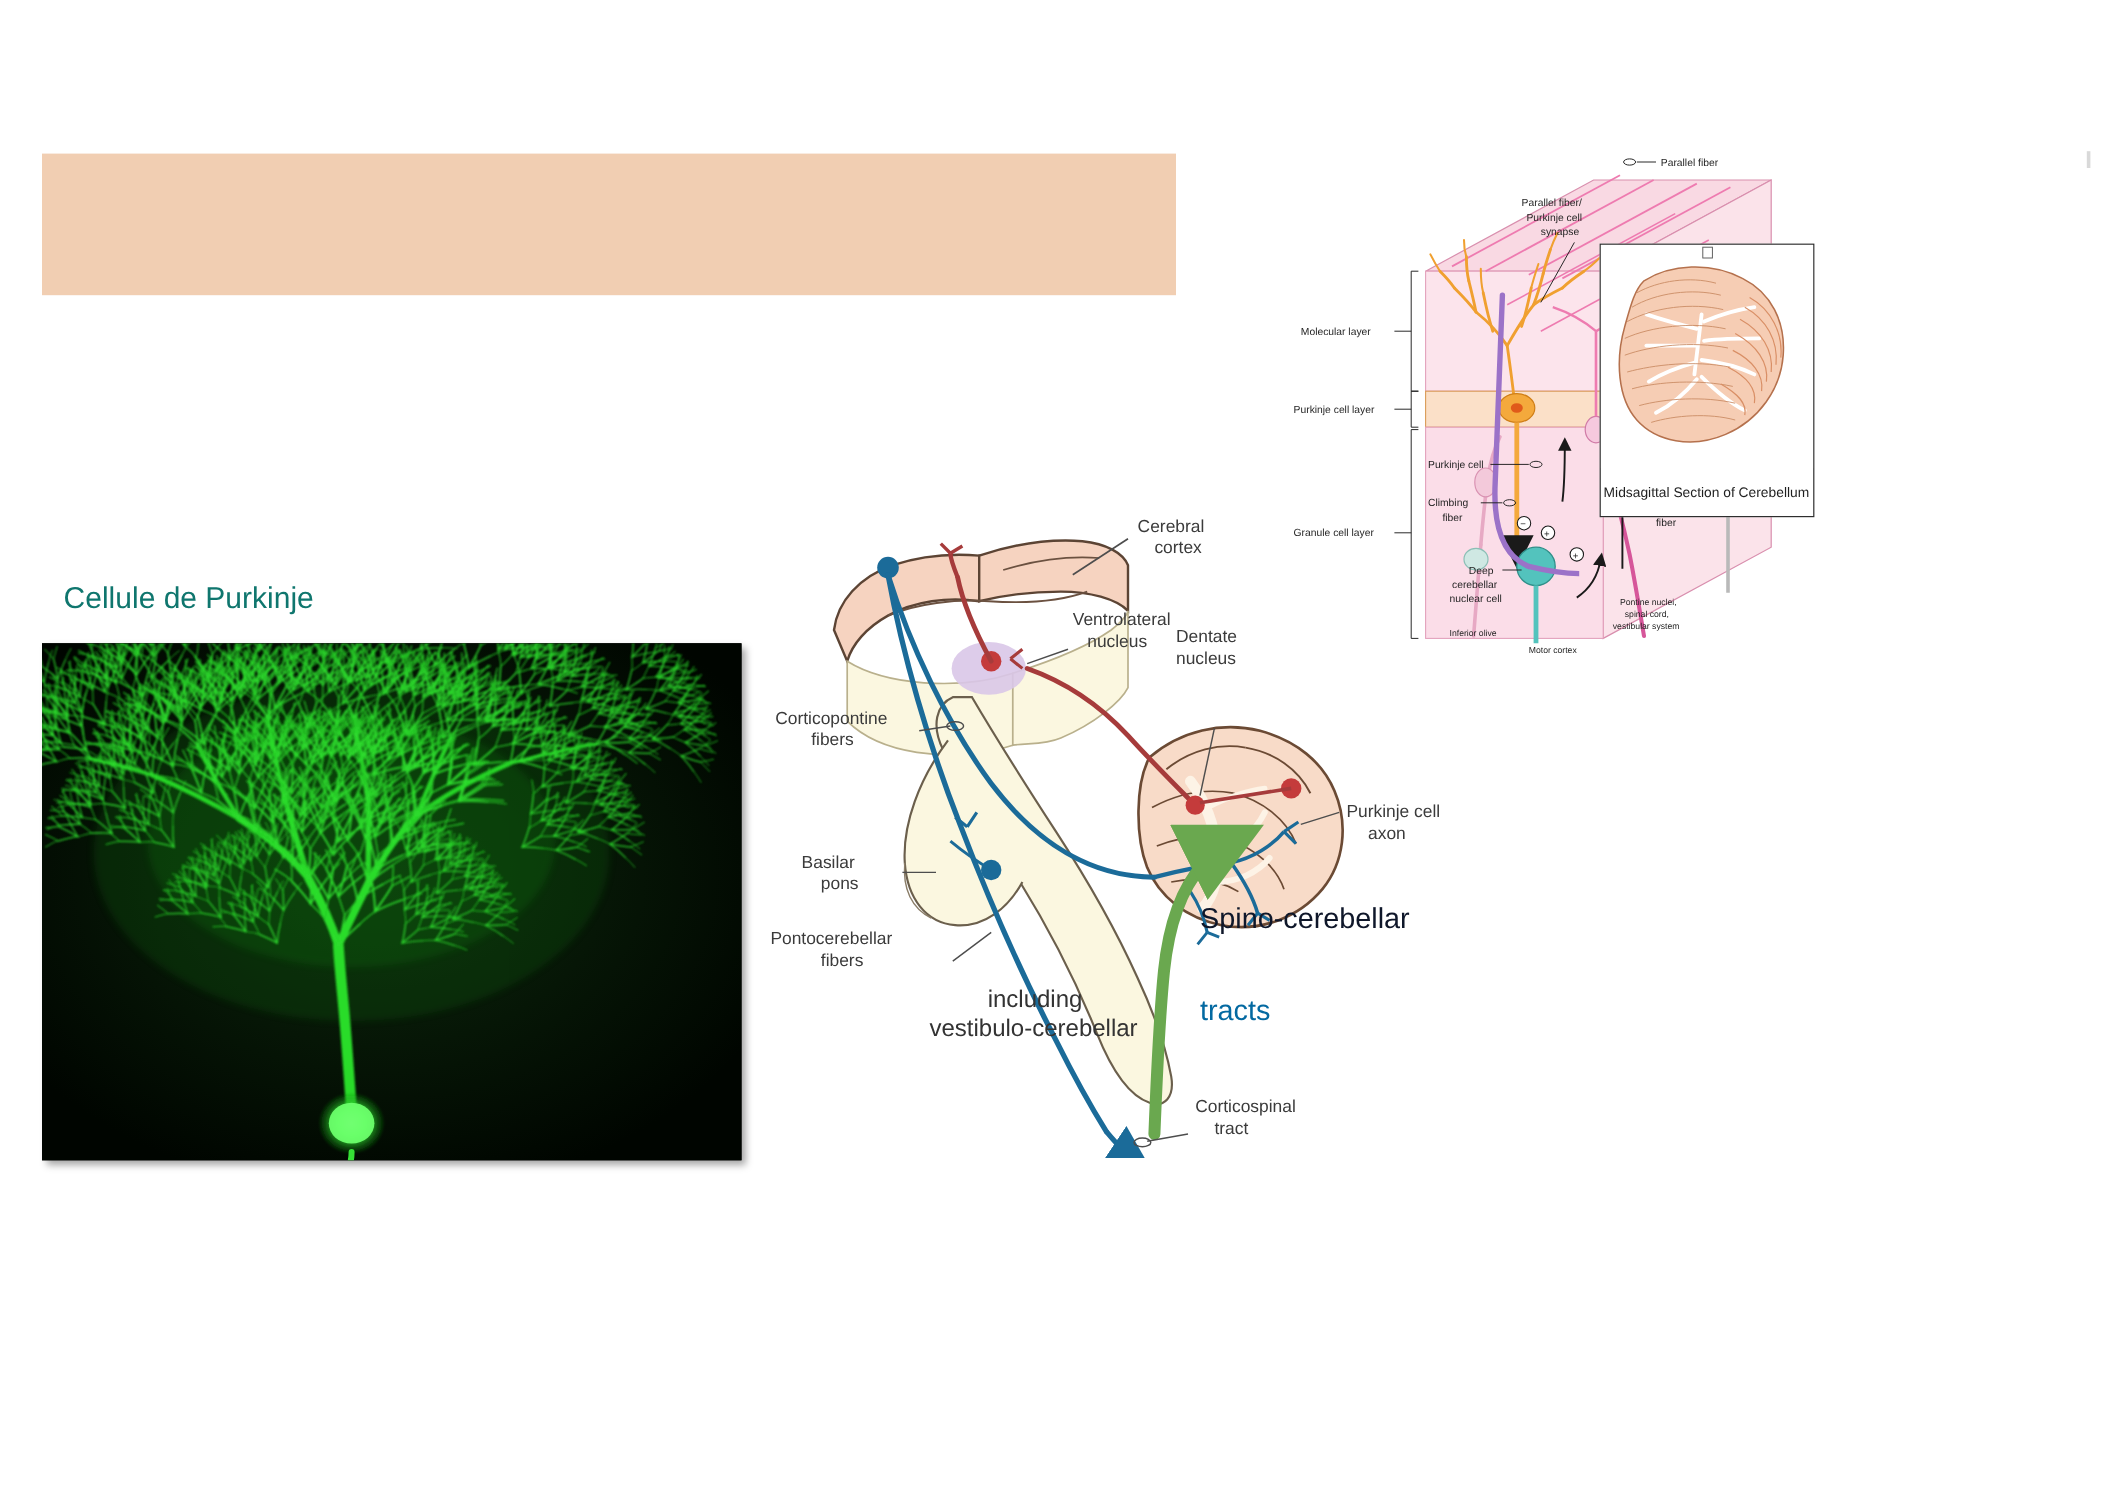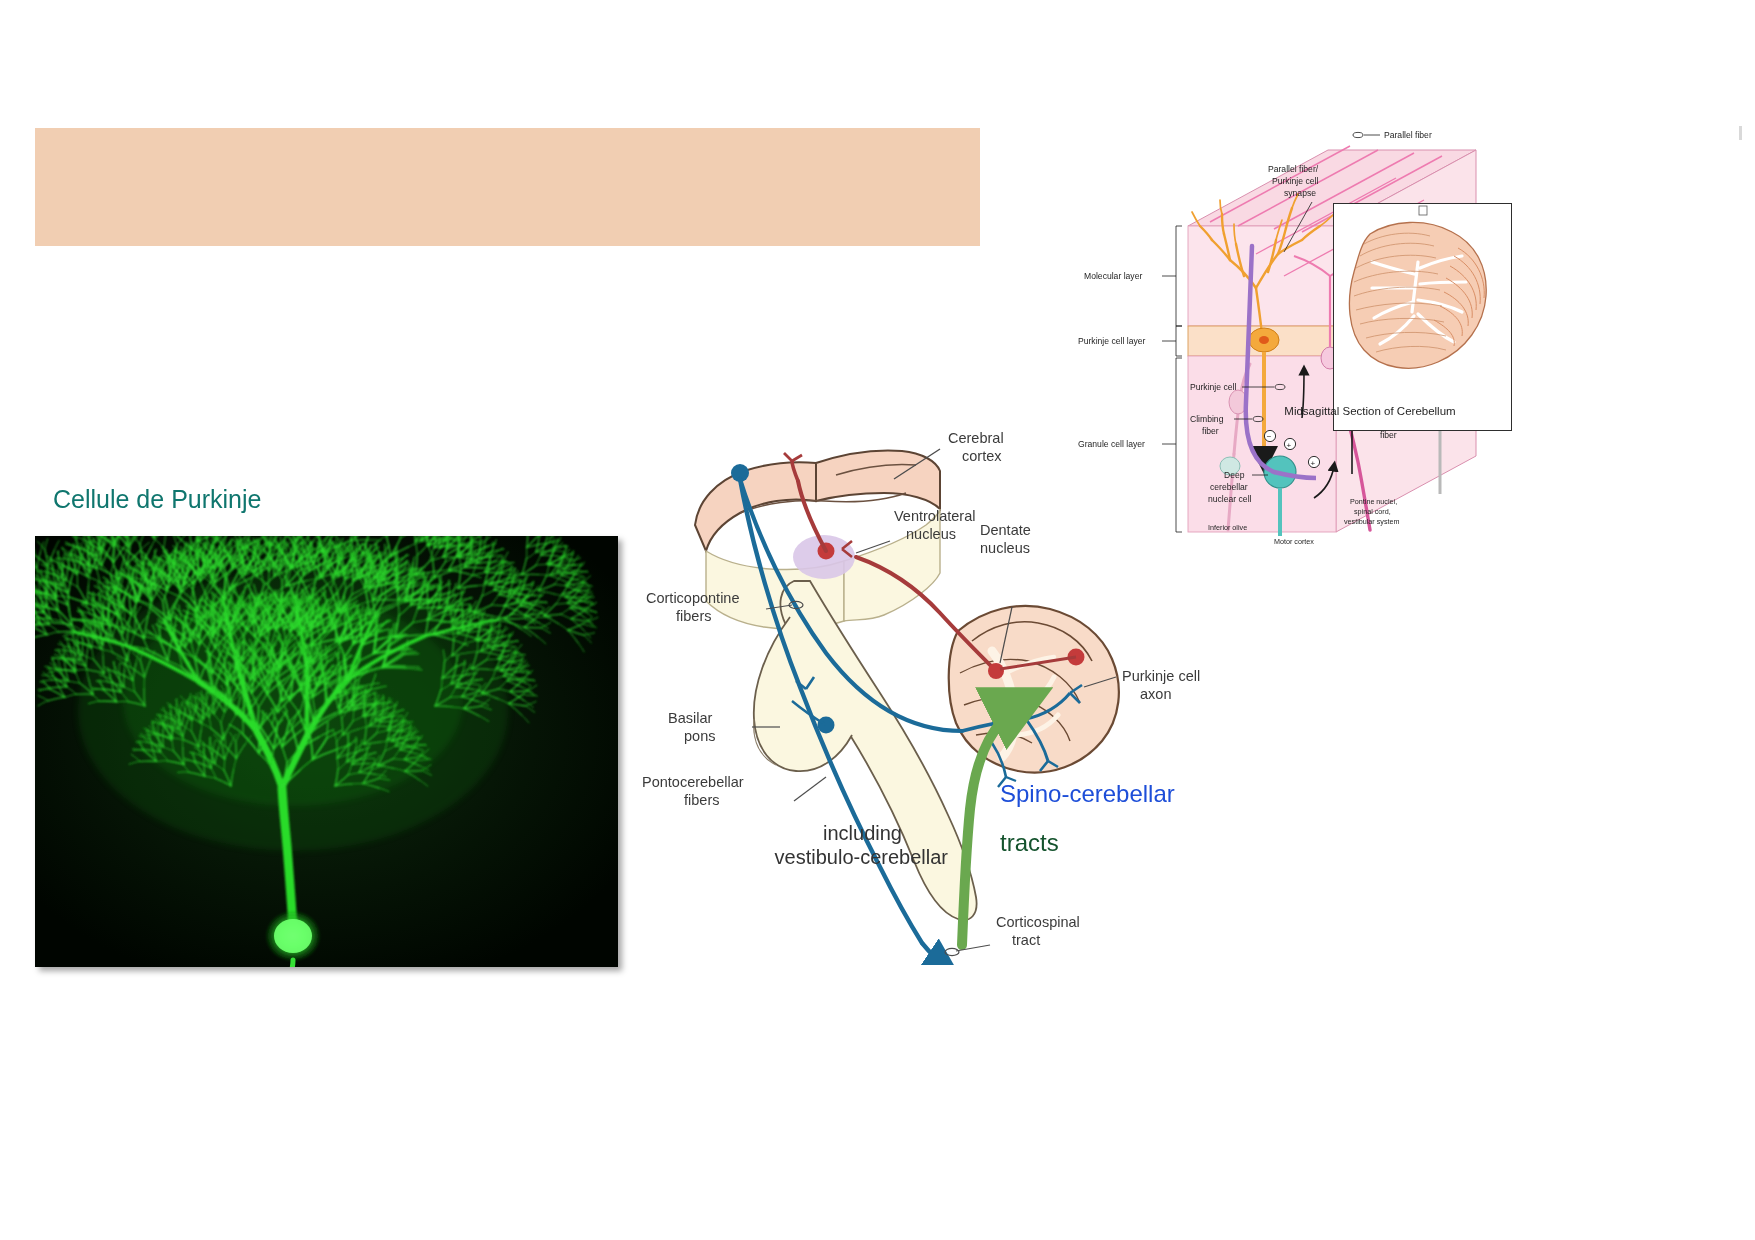--- a/index.html
+++ b/index.html
@@ -23,32 +23,32 @@
 
   
   #circuit{position:absolute;left:640px;top:405px;width:560px;height:560px;}
   #circuit svg{display:block;width:100%;height:100%;}
   .lbl{font-family:"Liberation Sans", sans-serif;fill:#3b3b3b;}
   .lbl14{font-size:14.5px;}
 
   .anno{position:absolute;font-family:"Liberation Sans", sans-serif;color:#333;}
   #incl-line1{left:722px;top:822px;width:180px;text-align:right;font-size:20px;}
   #incl-line2{left:678px;top:846px;width:270px;text-align:right;font-size:20px;}
-  #spino1{left:1000px;top:780px;font-size:24px;color:#1d4ed8;}
-  #spino2{left:1000px;top:829px;font-size:24px;color:#14532d;}
+  #spino1{left:1000px;top:752px;font-size:24px;color:#0f172a;}
+  #spino2{left:1000px;top:829px;font-size:24px;color:#0369a1;}
 
   
   #cortex-inset{position:absolute;left:1078px;top:126px;width:420px;height:420px;}
   #cortex-inset svg{display:block;width:100%;height:100%;}
 
   
   #midsag-panel{position:absolute;left:1333px;top:203px;width:177px;height:226px;
                 background:#fff;border:1.3px solid #2e2e2e;}
   #midsag-panel svg{display:block;width:100%;height:186px;}
-  #midsag-caption{position:absolute;left:1284px;top:405px;width:172px;text-align:center;
+  #midsag-caption{position:absolute;left:1336px;top:405px;width:172px;text-align:center;
                   font-size:11.5px;color:#1f1f1f;}
 
   
   #page-edge{position:absolute;left:1739px;top:126px;width:3px;height:14px;background:#d9d9d9;}
 </style>
 </head>
 <body>
 
 <div class="slide">
 

